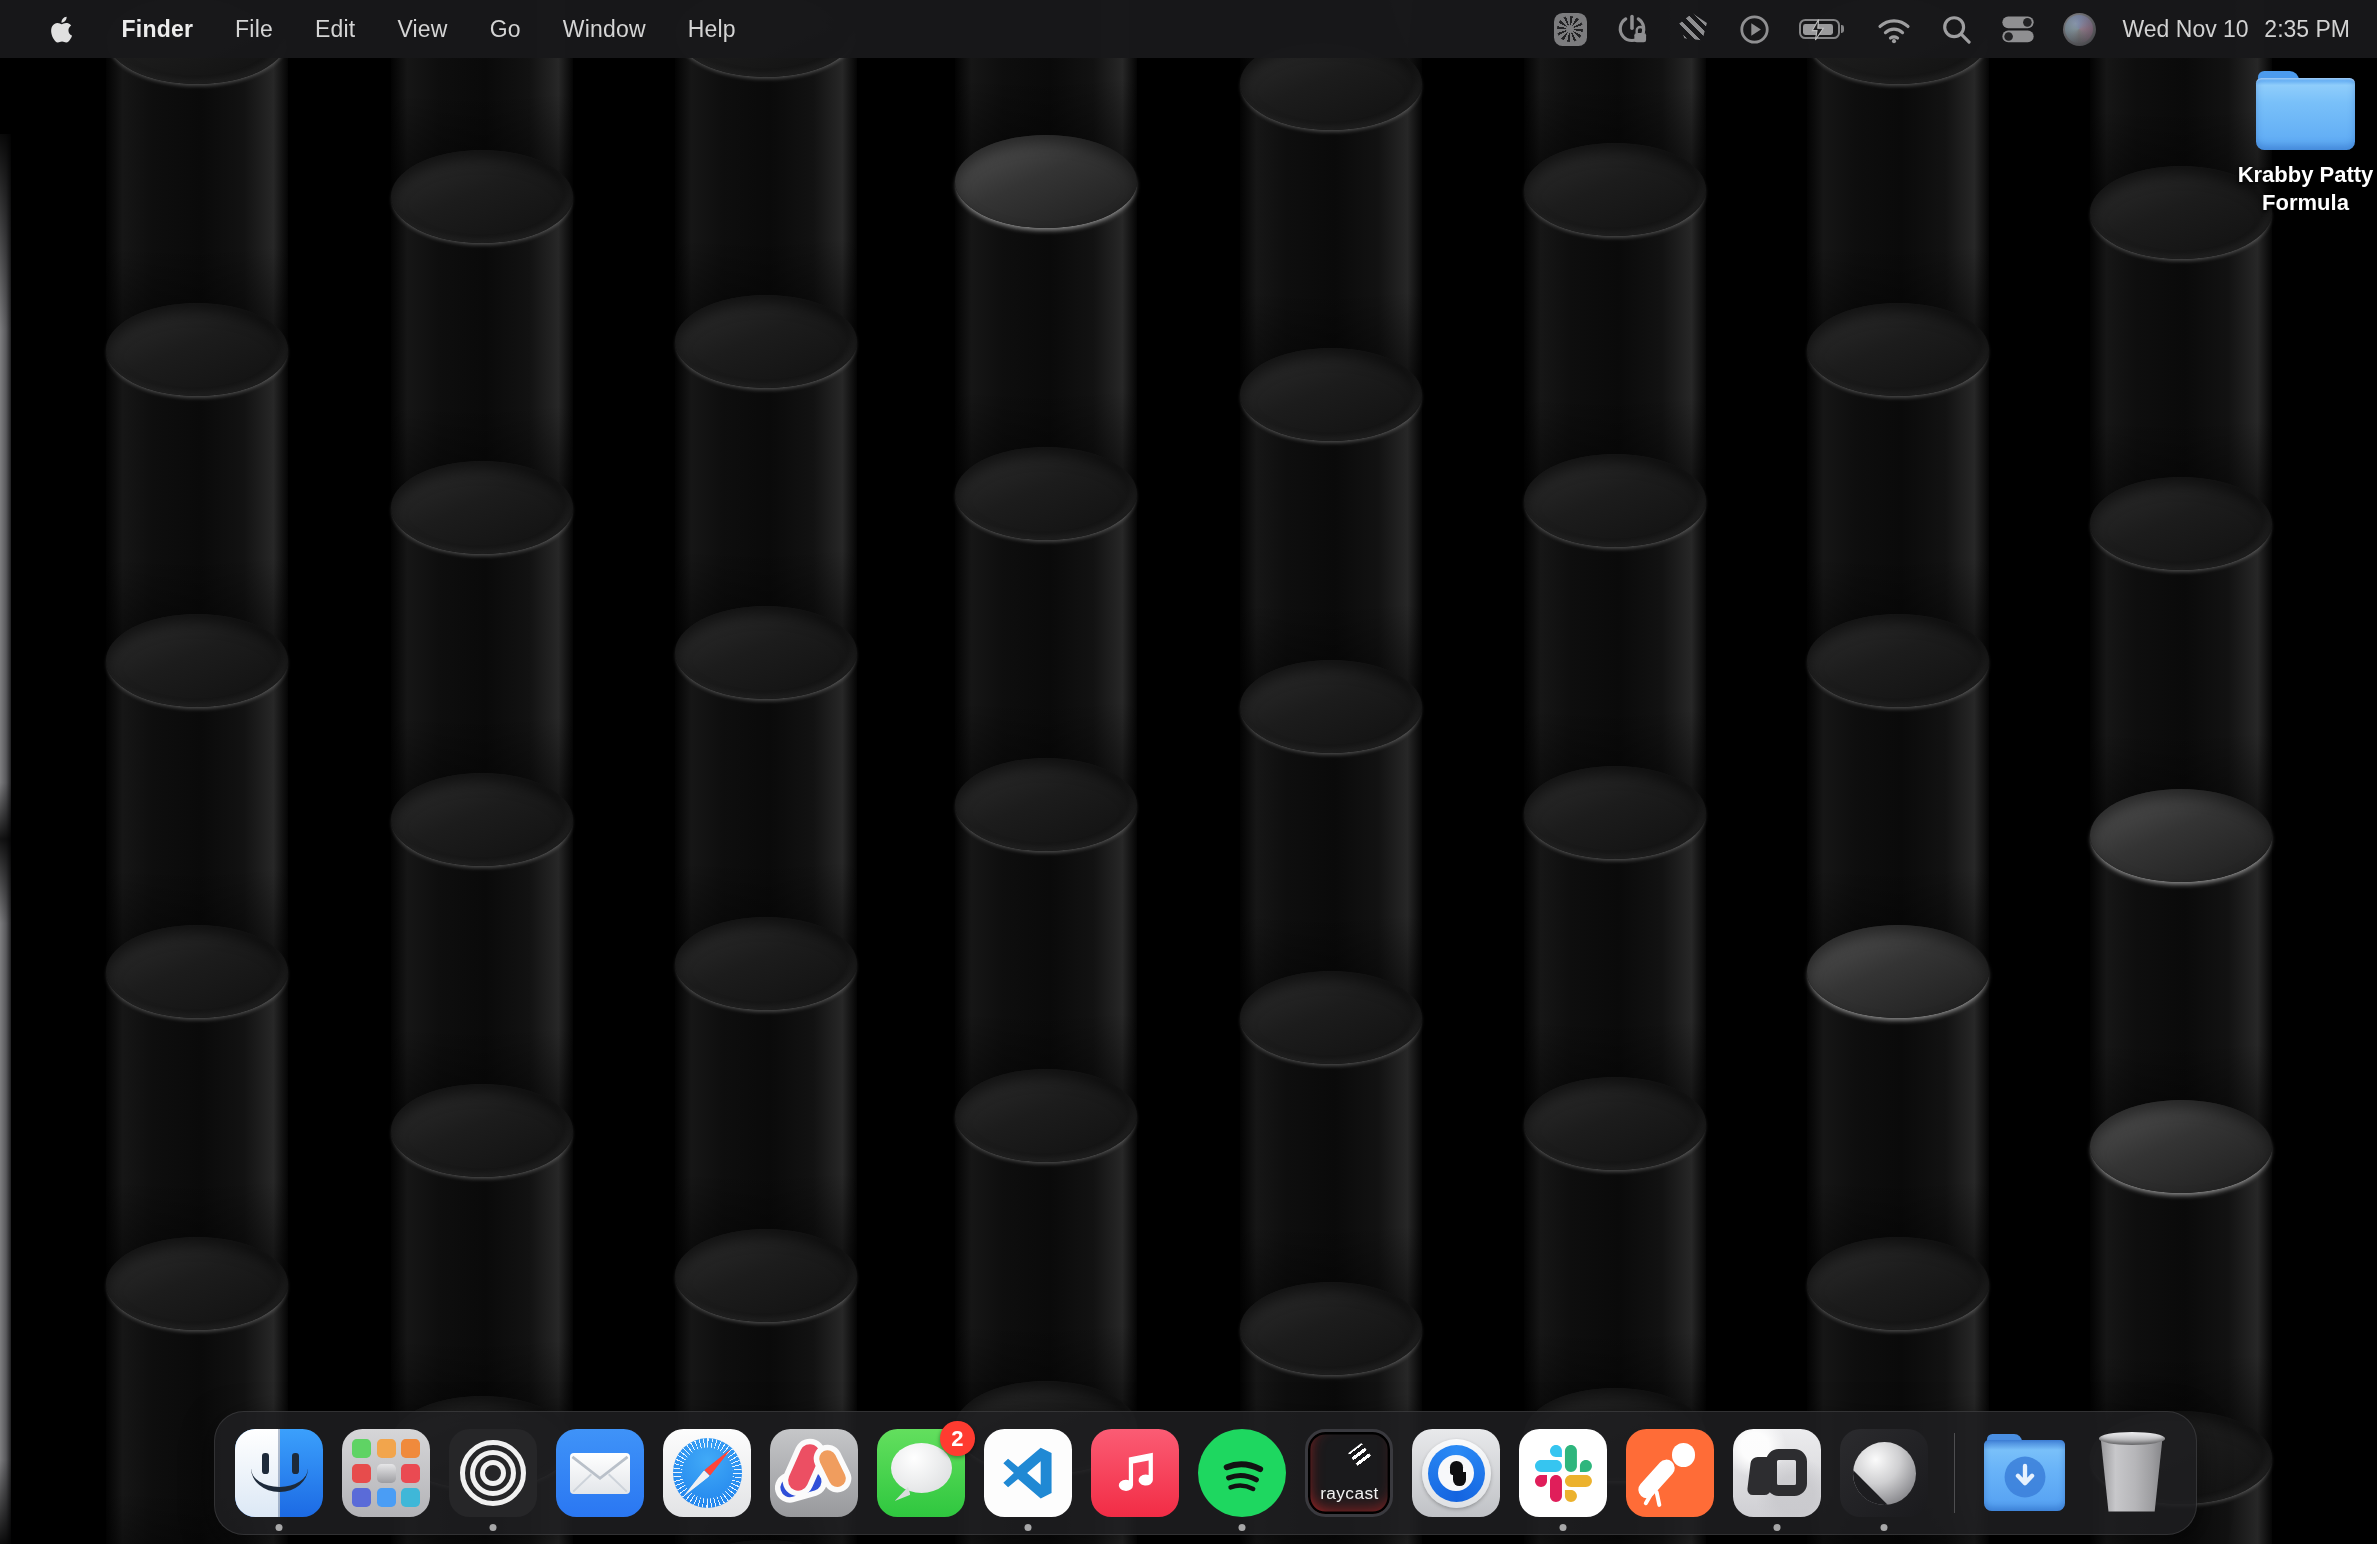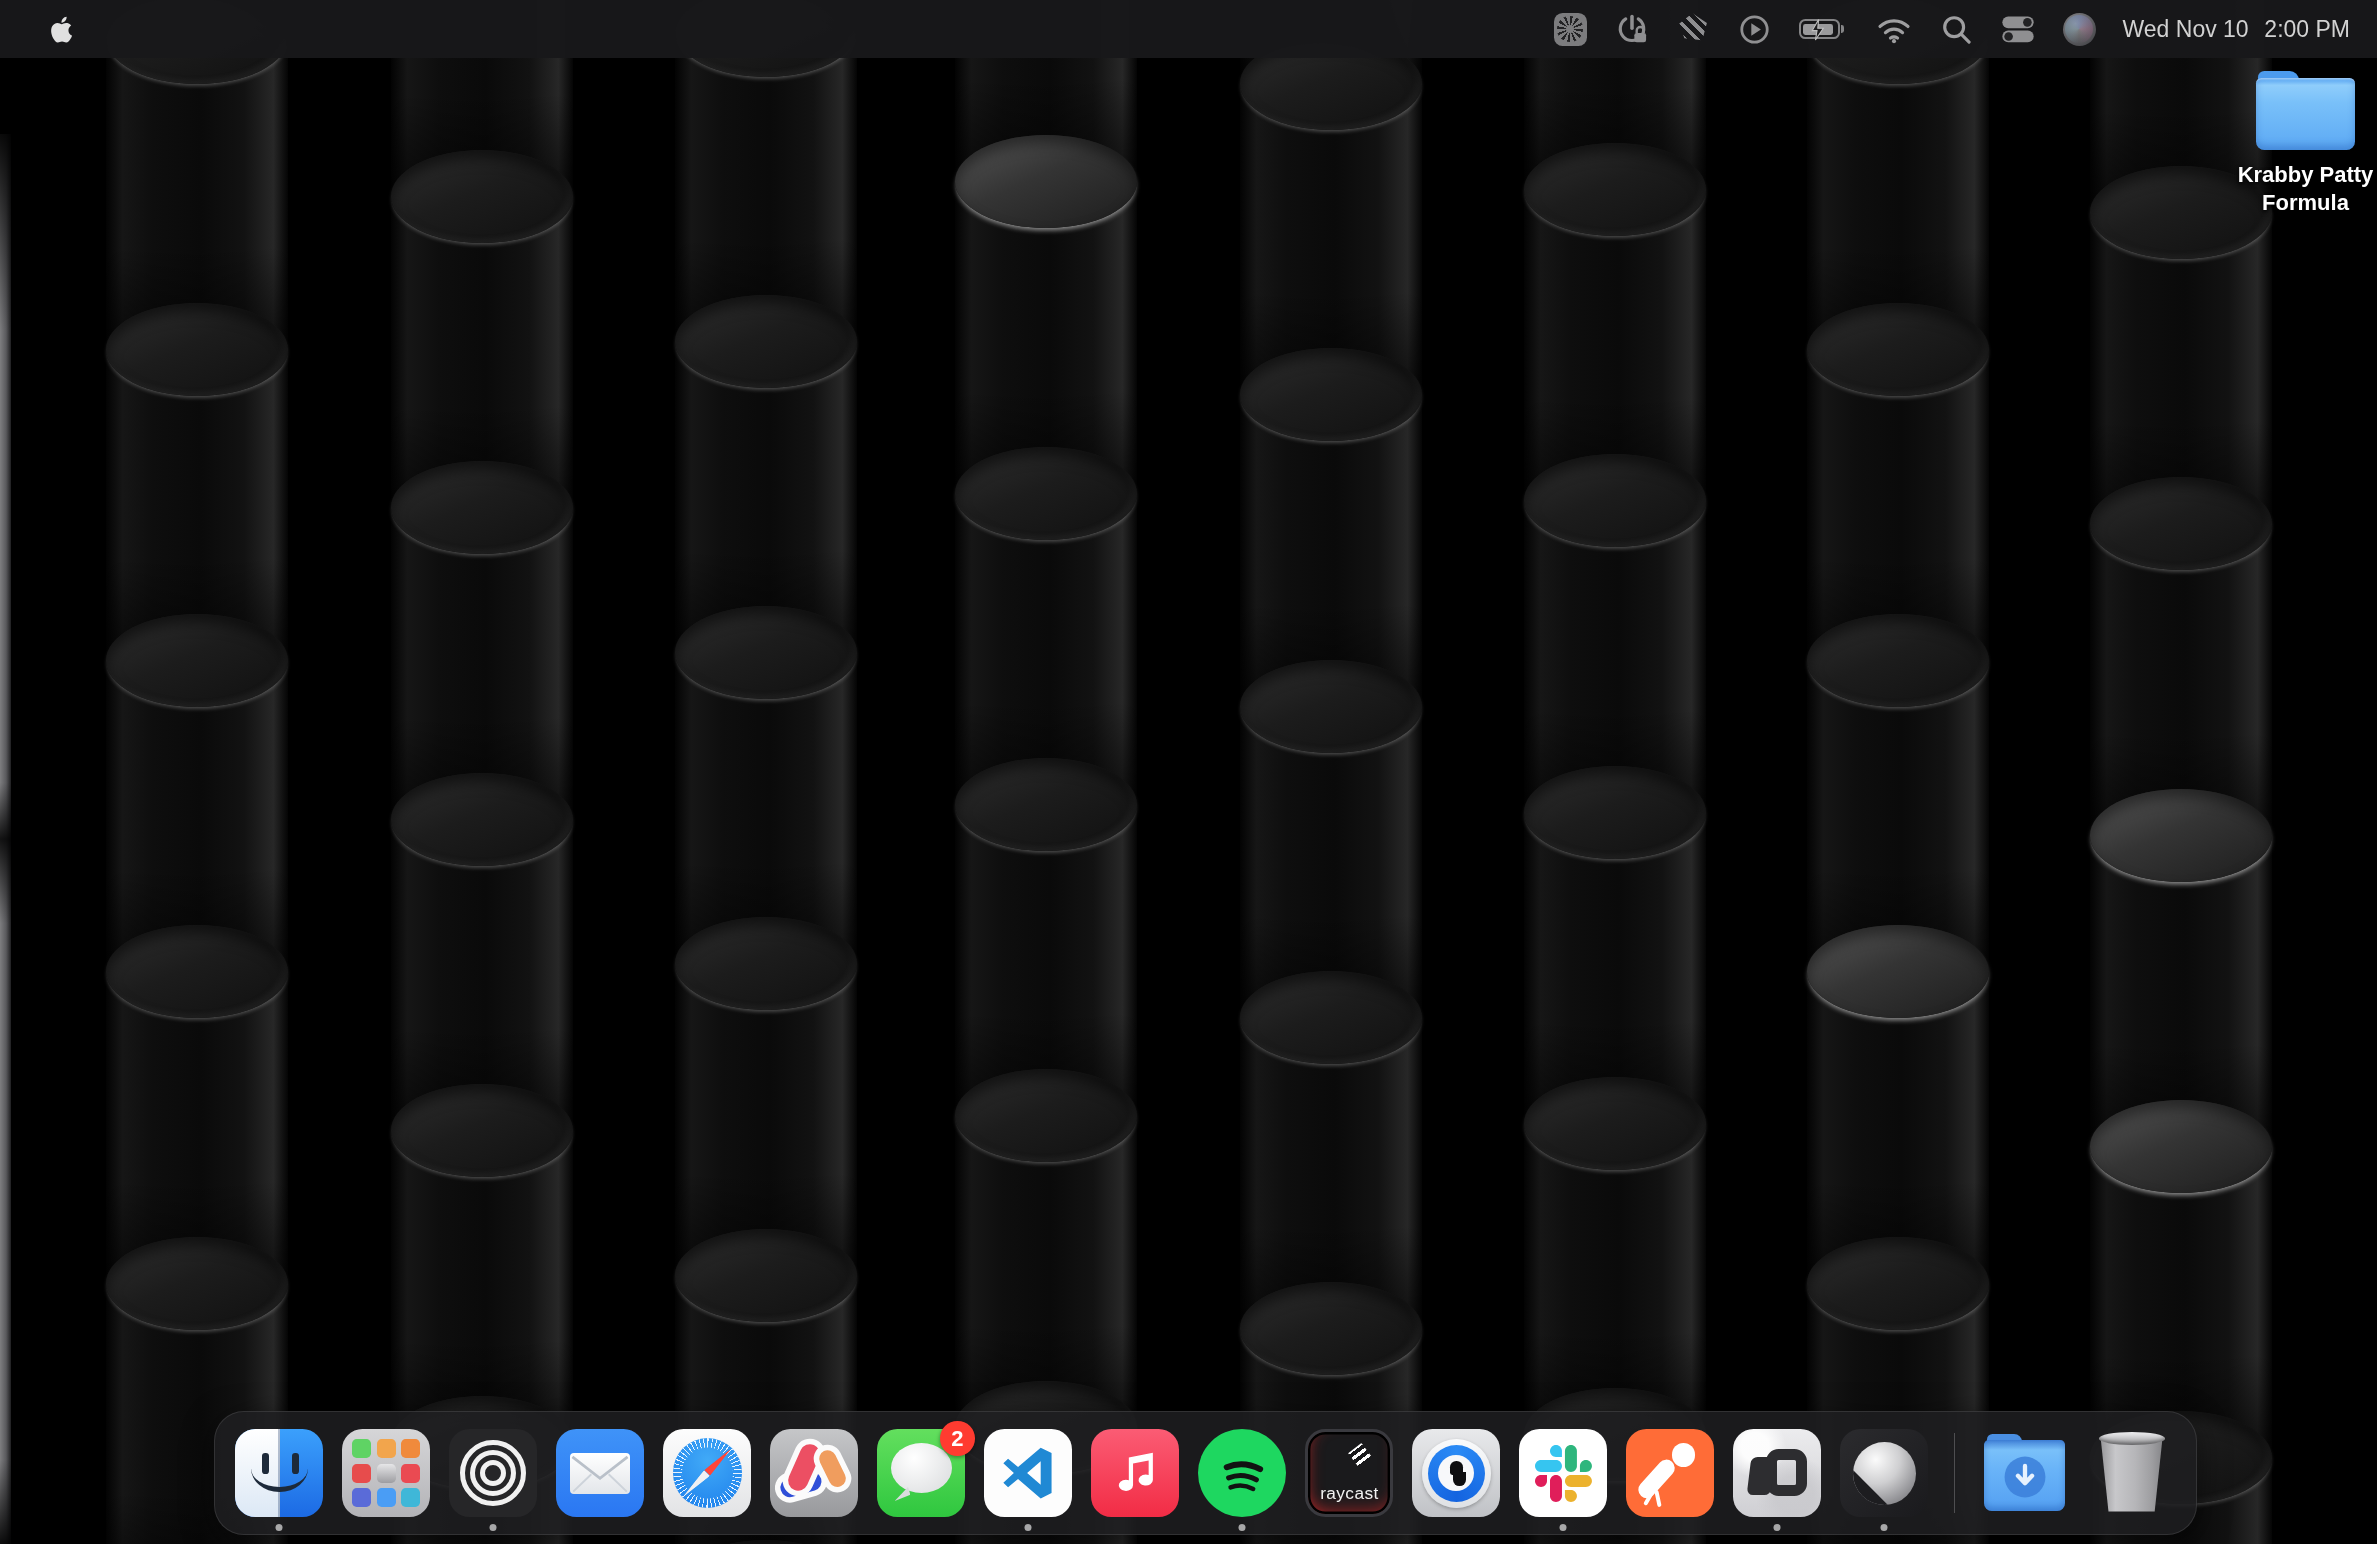--- a/index.html
+++ b/index.html
@@ -488,20 +488,21 @@
     </div>
   </div>
 
 <div id="menubar">
   <div class="left">
     <span class="apple-logo">
       <svg width="27" height="31" viewBox="0 0 24 28">
           <path fill="#e0e0e0" d="M19.2 14.9c0-3 2.4-4.4 2.5-4.5-1.4-2-3.5-2.3-4.2-2.3-1.8-.2-3.5 1.05-4.4 1.05-.9 0-2.3-1.03-3.8-1-2 .03-3.8 1.14-4.8 2.9-2 3.6-.5 8.9 1.5 11.8 1 1.4 2.1 3 3.6 2.9 1.5-.06 2-.93 3.8-.93s2.3.93 3.8.9c1.6-.03 2.6-1.44 3.6-2.86 1.1-1.64 1.6-3.23 1.6-3.31-.04-.02-3.2-1.23-3.2-4.65zM16.3 6.2c.8-1 1.4-2.4 1.2-3.7-1.2.05-2.6.8-3.4 1.8-.75.87-1.4 2.28-1.2 3.6 1.3.1 2.6-.66 3.4-1.7z"></path>
         </svg>
     </span>
+    <span id="menu-items"><span class="menu-item app-name">Finder</span><span class="menu-item">File</span><span class="menu-item">Edit</span><span class="menu-item">View</span><span class="menu-item">Go</span><span class="menu-item">Window</span><span class="menu-item">Help</span></span>
   </div>
   <div class="right">
     <span id="status-icons" style="display:flex;align-items:center;gap:27px">
         <span class="status-icon">
           <span class="si-burst">
             <i></i>
             <em></em>
           </span>
         </span>
         <span class="status-icon">
@@ -554,21 +555,21 @@
           </svg>
         </span>
         <span class="status-icon">
           <span class="si-siri">
             <i></i>
           </span>
         </span>
       </span>
     <span class="clock">
       <span>Wed Nov 10</span>
-      <span>2:00 PM</span>
+      <span>2:35 PM</span>
     </span>
   </div>
 </div>
 
 <div id="desktop-folder">
   <div class="folder-art">
     <div class="tab"></div>
     <div class="fbody"></div>
   </div>
   <div class="label">Krabby Patty Formula</div>

